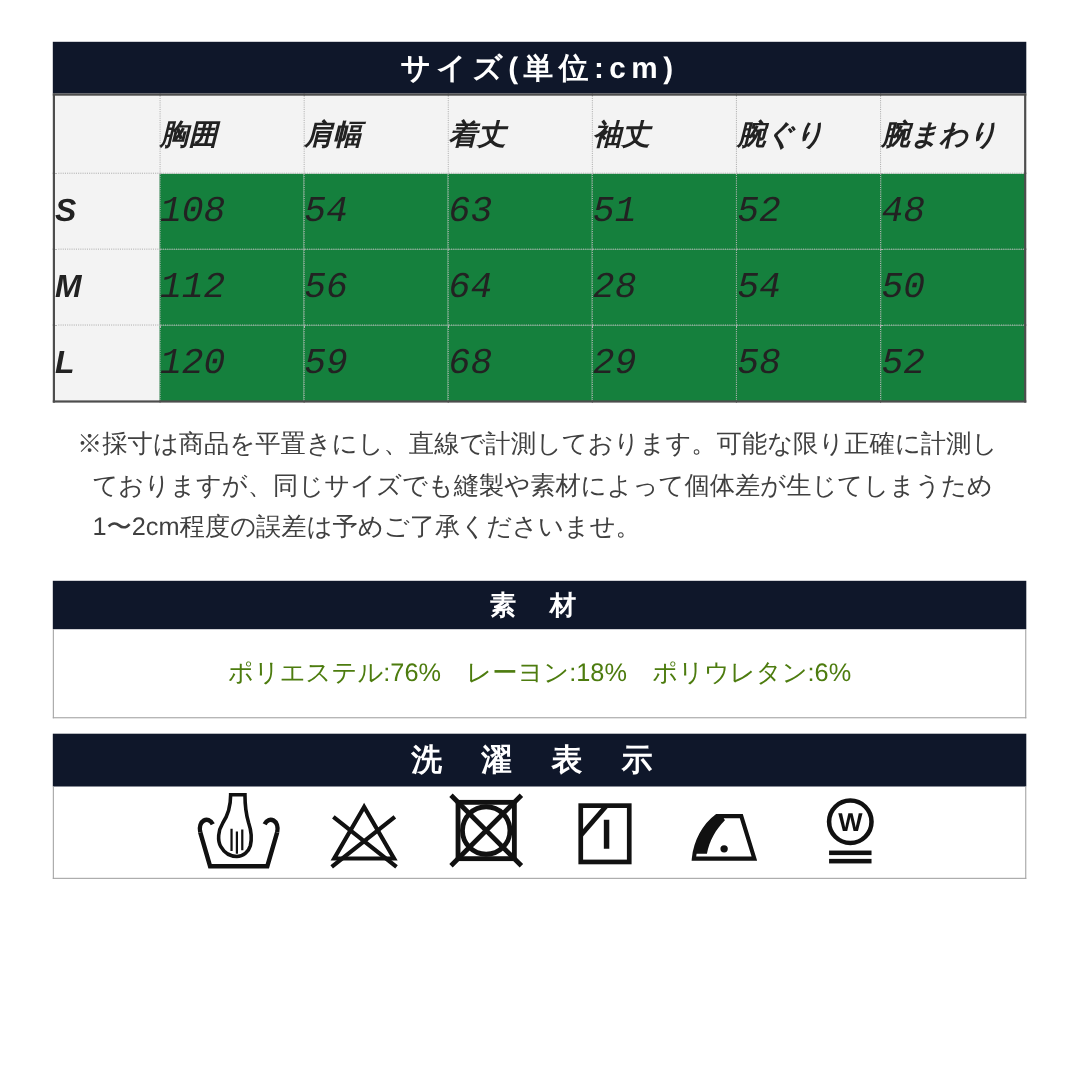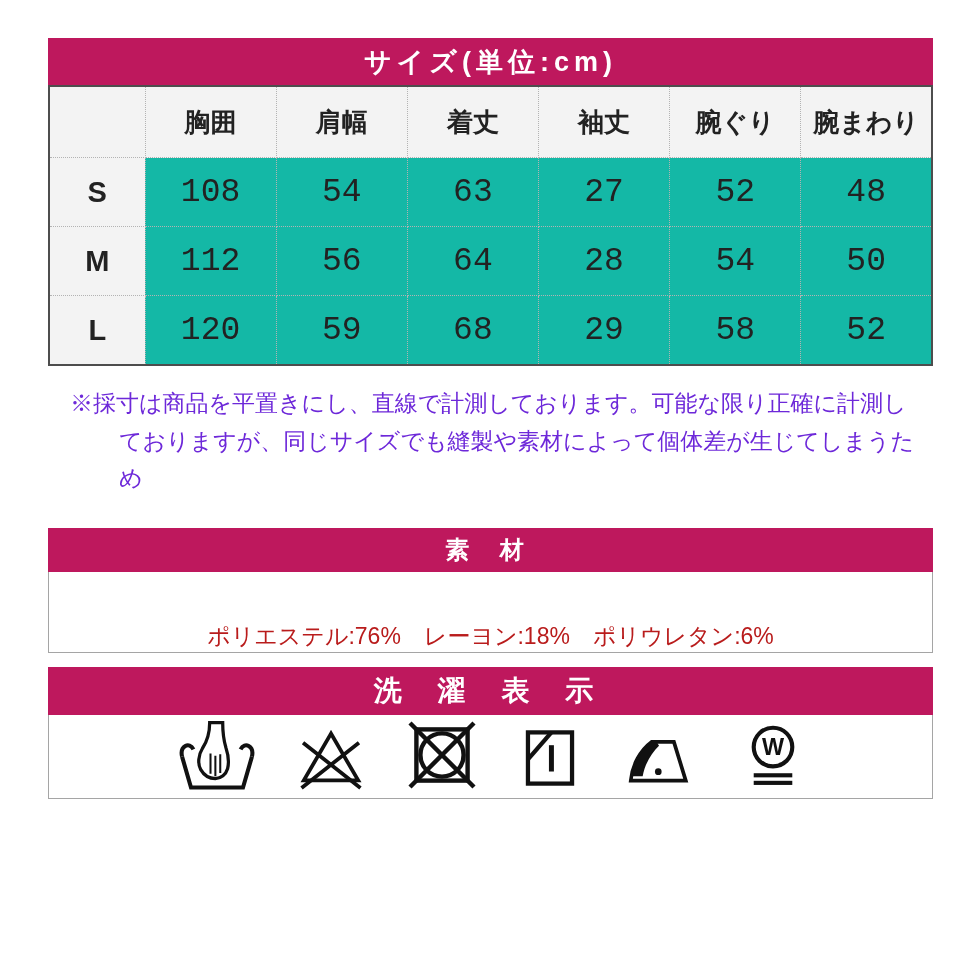--- a/index.html
+++ b/index.html
@@ -1,48 +1,48 @@
 <!DOCTYPE html>
 <html><head>
 <meta charset="utf-8">
 <style>
   html,body{margin:0;padding:0;background:#fff;}
   body{width:980px;height:980px;overflow:hidden;
        font-family:"Liberation Sans",sans-serif;color:#222;}
   .content{padding:38px 47px 0 48px;}
 
   
-  .bar{background:#be185d;color:#fff;display:flex;align-items:center;justify-content:center;
+  .bar{background:#0f172a;color:#fff;display:flex;align-items:center;justify-content:center;
        font-weight:bold;}
   .bar.size-bar{height:47px;font-size:27px;letter-spacing:5px;}
   .bar.mat-bar{height:44px;font-size:24px;letter-spacing:12px;}
   .bar.wash-bar{height:48px;font-size:28px;letter-spacing:14px;}
 
   
   table.size-table{width:100%;border-collapse:collapse;table-layout:fixed;
        border:2px solid #4d4d4d;}
-  table.size-table th,table.size-table td{border:1px dotted #b3b3b3;text-align:center;
-       vertical-align:middle;padding:0;}
+  table.size-table th,table.size-table td{border:1px dotted #b3b3b3;text-align:left;
+       vertical-align:middle;padding:0;font-style:italic;}
   table.size-table thead th{background:#f3f3f3;height:70px;font-size:26px;font-weight:bold;}
   table.size-table tbody th{background:#f3f3f3;height:68px;font-size:29px;font-weight:bold;}
-  table.size-table tbody td{background:#14b8a6;height:68px;font-size:33px;font-weight:400;
+  table.size-table tbody td{background:#15803d;height:68px;font-size:33px;font-weight:400;
        font-family:"Liberation Mono","Liberation Sans",monospace;}
   col.c-label{width:96px;}
 
   
-  .note{font-size:23px;line-height:37.5px;color:#6d28d9;}
+  .note{font-size:23px;line-height:37.5px;color:#404040;}
   .note-1{margin-top:19px;}
   .note-2{margin-top:30px;}
-  .note-line{margin-left:71px;}
+  .note-line{margin-left:36px;}
   .note-line.first{margin-left:22px;}
 
   
   .mat-section{margin-top:6px;}
   .mat-box{height:80px;border:1px solid #a5a5a5;border-top:none;
-       display:flex;align-items:flex-end;justify-content:center;font-size:23px;color:#b91c1c;}
+       display:flex;align-items:center;justify-content:center;font-size:23px;color:#4d7c0f;}
   .wash-section{margin-top:14px;}
   .wash-box{height:84px;border:1px solid #a5a5a5;border-top:none;
        display:flex;align-items:flex-end;justify-content:center;gap:40px;
        padding-bottom:7px;box-sizing:border-box;}
   .wash-box svg{display:block;}
 </style>
 </head>
 <body>
 
 <div class="content">
@@ -71,21 +71,21 @@
           <th>腕ぐり</th>
           <th>腕まわり</th>
         </tr>
       </thead>
       <tbody>
         <tr>
           <th>S</th>
           <td>108</td>
           <td>54</td>
           <td>63</td>
-          <td>27</td>
+          <td>51</td>
           <td>52</td>
           <td>48</td>
         </tr>
         <tr>
           <th>M</th>
           <td>112</td>
           <td>56</td>
           <td>64</td>
           <td>28</td>
           <td>54</td>
@@ -100,20 +100,21 @@
           <td>58</td>
           <td>52</td>
         </tr>
       </tbody>
     </table>
   </div>
 
   <div class="note note-1">
     <div class="note-line first">※採寸は商品を平置きにし、直線で計測しております。可能な限り正確に計測し</div>
     <div class="note-line">ておりますが、同じサイズでも縫製や素材によって個体差が生じてしまうため</div>
+    <div class="note-line">1〜2cm程度の誤差は予めご了承くださいませ。</div>
   </div>
   <div class="note note-2">
   </div>
 
   <div class="mat-section">
     <div class="bar mat-bar">
       <span>素 材</span>
     </div>
     <div class="mat-box">
       <span>ポリエステル:76%　レーヨン:18%　ポリウレタン:6%</span>

